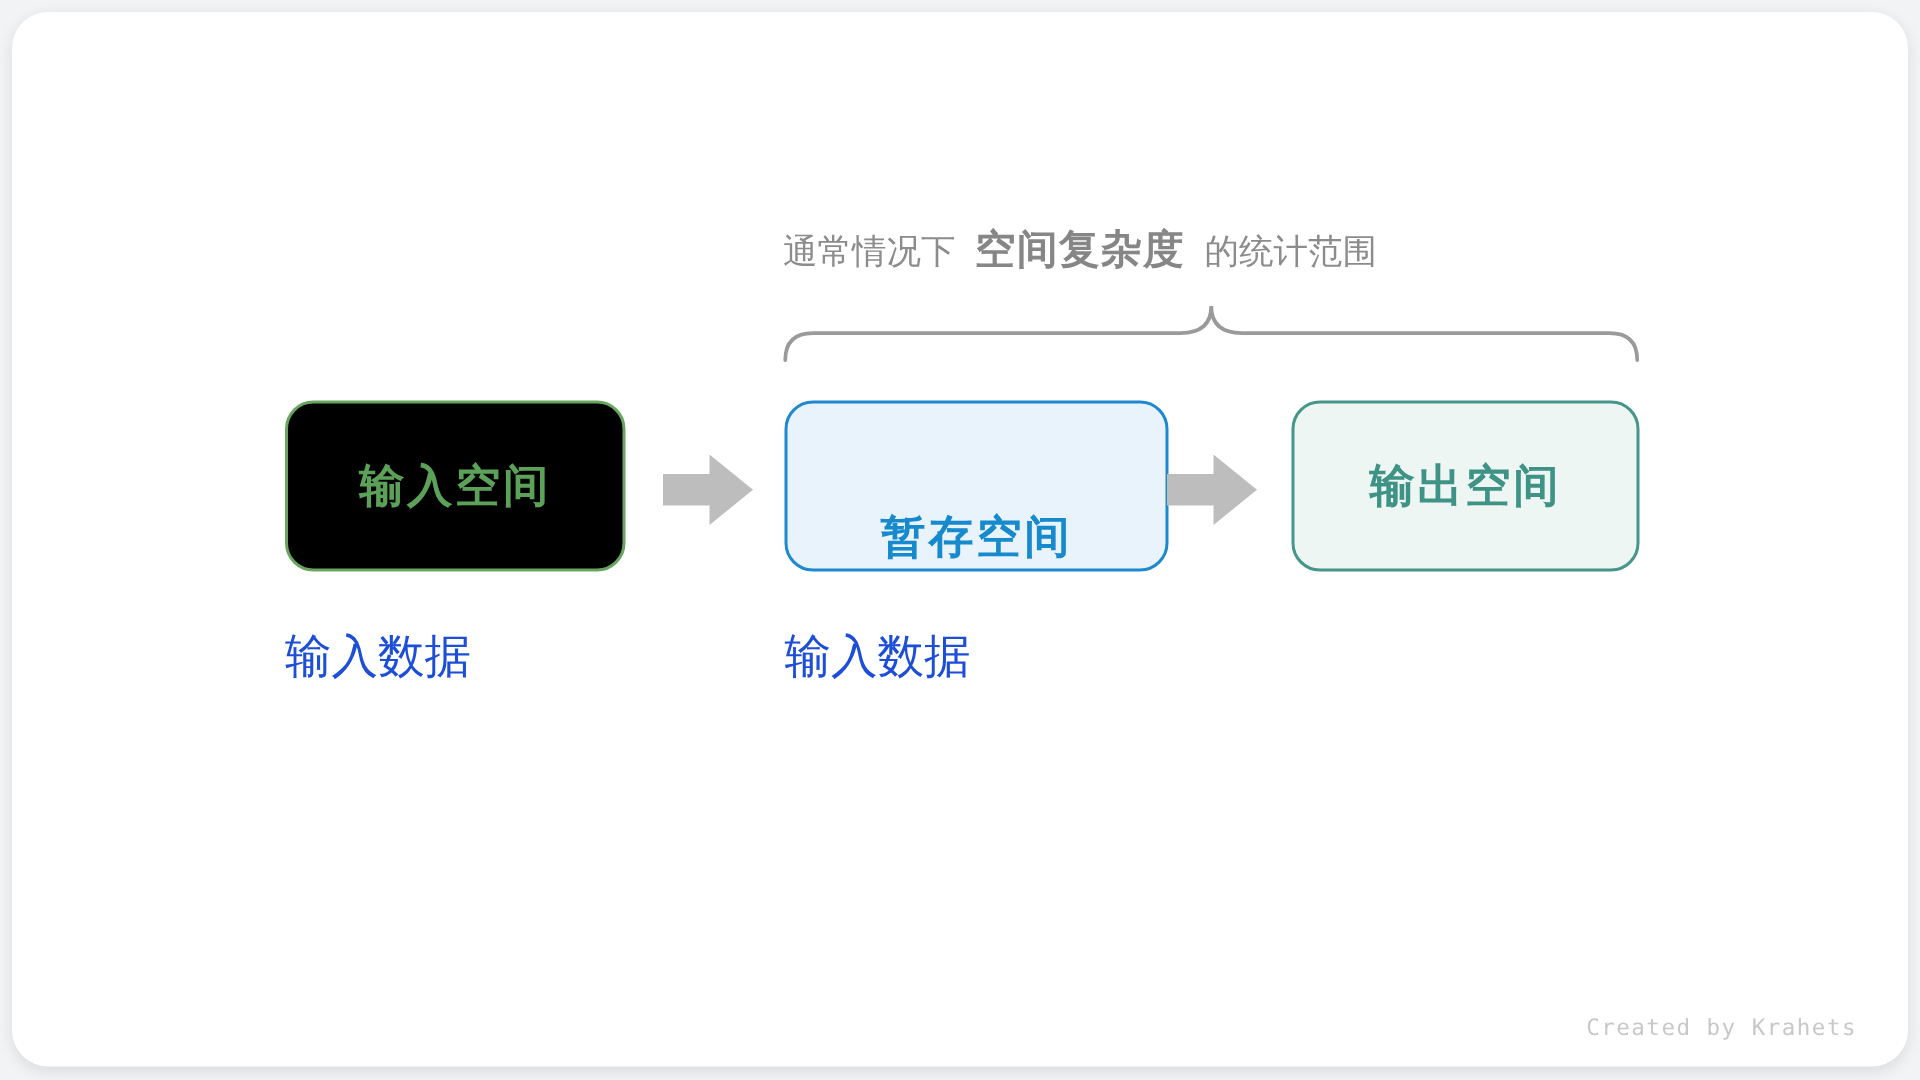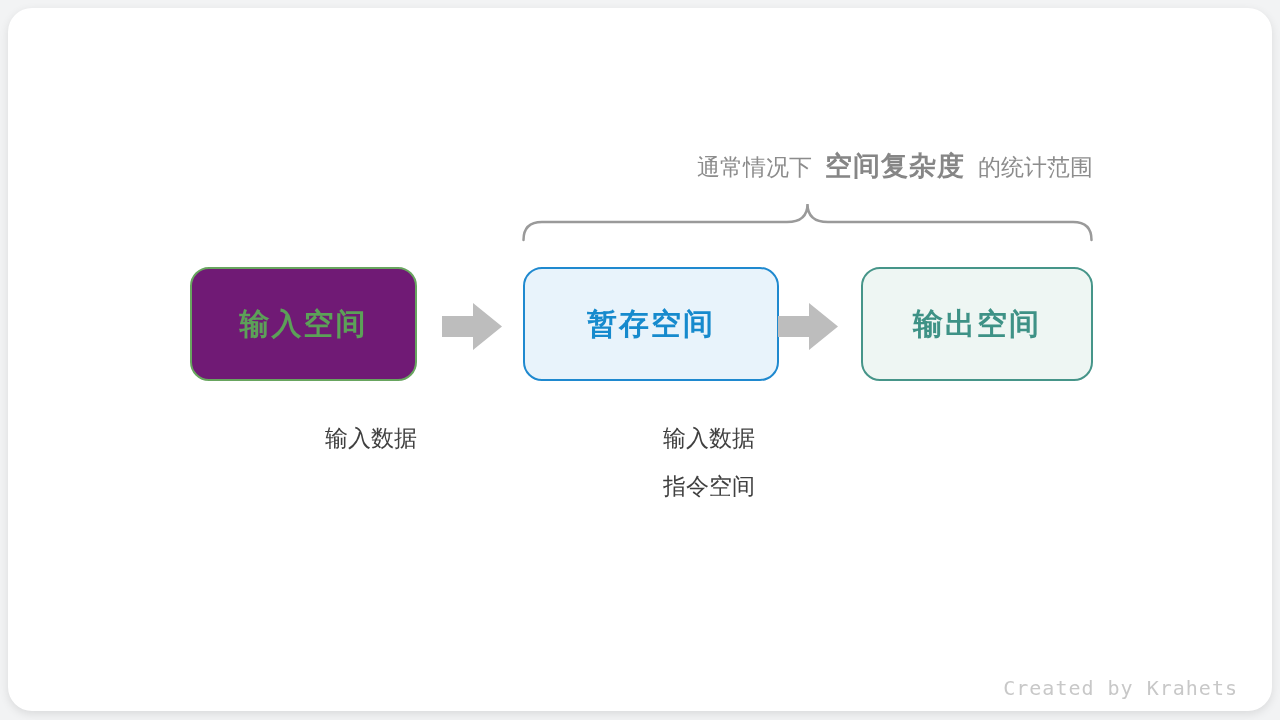--- a/index.html
+++ b/index.html
@@ -25,21 +25,21 @@
     background: #ffffff;
     border-radius: 24px;
     box-shadow: 0 3px 10px rgba(0,0,0,0.10);
   }
   .annotation {
     position: absolute;
     left: 522px;
     top: 148px;
     width: 571px;
     height: 36px;
-    text-align: right;
+    text-align: left;
     color: #8c8c8c;
     font-size: 23px;
     line-height: 36px;
     white-space: nowrap;
   }
   .annotation .hl {
     font-weight: 700;
     font-size: 27px;
     color: #868686;
     letter-spacing: 1px;
@@ -59,55 +59,55 @@
     border-radius: 19px;
     border: 2.5px solid;
     box-sizing: border-box;
     display: flex;
     align-items: center;
     justify-content: center;
     font-size: 30px;
     font-weight: 700;
     letter-spacing: 2px;
   }
-  .box-green  { background: #701a75; border-color: #68a55f; color: #5ca158; }
+  .box-green  { background: #000000; border-color: #68a55f; color: #5ca158; }
   .box-blue   { background: #e8f3fb; border-color: #1f89cf; color: #168acd; }
   .box-teal   { background: #eef6f3; border-color: #469589; color: #3e9286; }
   .box-input  { left: 190px; width: 227px; }
-  .box-temp   { left: 523px; width: 256px; }
+  .box-temp   { left: 523px; width: 256px; align-items: flex-end; }
   .box-output { left: 861px; width: 232px; }
   .arrow {
     position: absolute;
     top: 303px;
     width: 60px;
     height: 47px;
   }
   .arrow-1 { left: 442px; }
   .arrow-2 { left: 778px; }
   .note-col {
     position: absolute;
     top: 414px;
-    text-align: right;
-    color: #404040;
-    font-size: 23px;
+    text-align: left;
+    color: #1d4ed8;
+    font-size: 31px;
   }
   .note-col .note {
     height: 48px;
     line-height: 48px;
     white-space: nowrap;
   }
   .note-col-input  { left: 190px; width: 227px; }
   .note-col-temp   { left: 523px; width: 232px; }
   .note-col-output { left: 861px; width: 232px; }
   .credit {
     position: absolute;
     right: 42px;
     top: 676px;
     font-family: "DejaVu Sans Mono", monospace;
-    font-size: 20px;
+    font-size: 15px;
     letter-spacing: 1px;
     color: #c8c8c8;
     white-space: nowrap;
   }
 </style>
 </head>
 <body>
 
 <div class="canvas">
 
@@ -140,19 +140,18 @@
   <div class="box box-teal box-output">
     <span>输出空间</span>
   </div>
 
   <div class="note-col note-col-input">
     <div class="note">输入数据</div>
   </div>
 
   <div class="note-col note-col-temp">
     <div class="note">输入数据</div>
-    <div class="note">指令空间</div>
   </div>
 
 
   <div class="credit">Created by Krahets</div>
 
 </div>
 
 </body></html>

